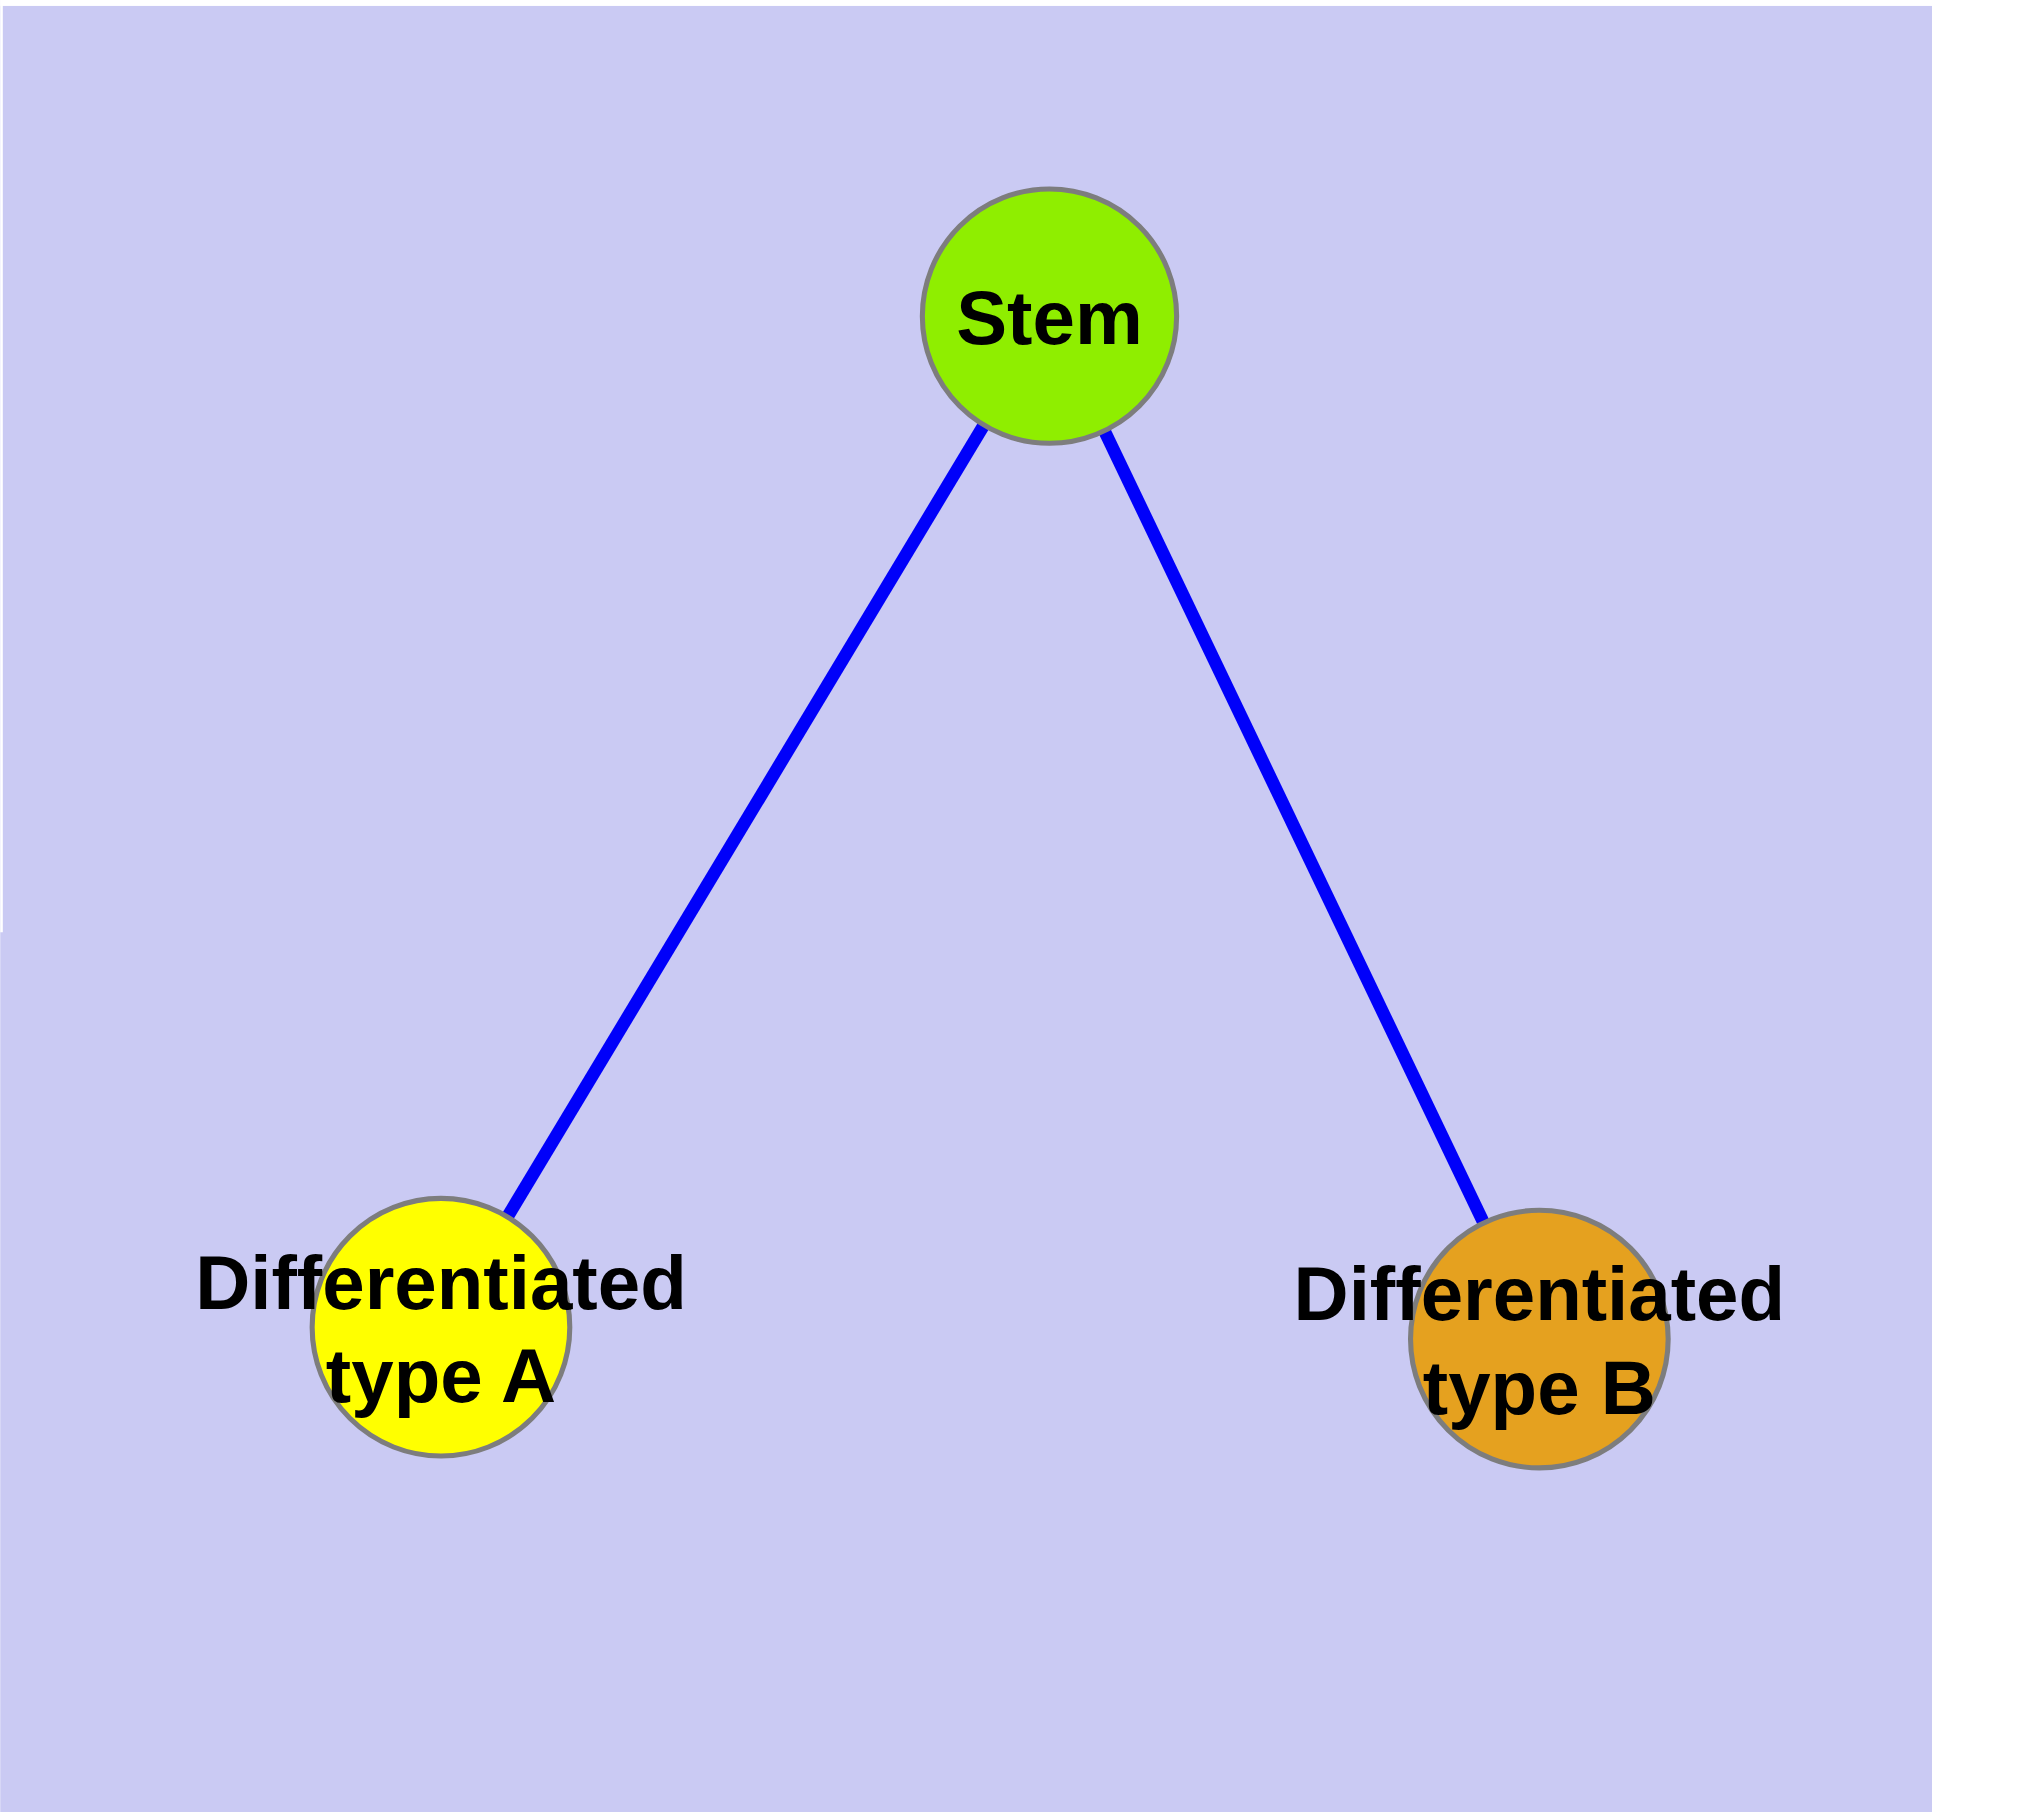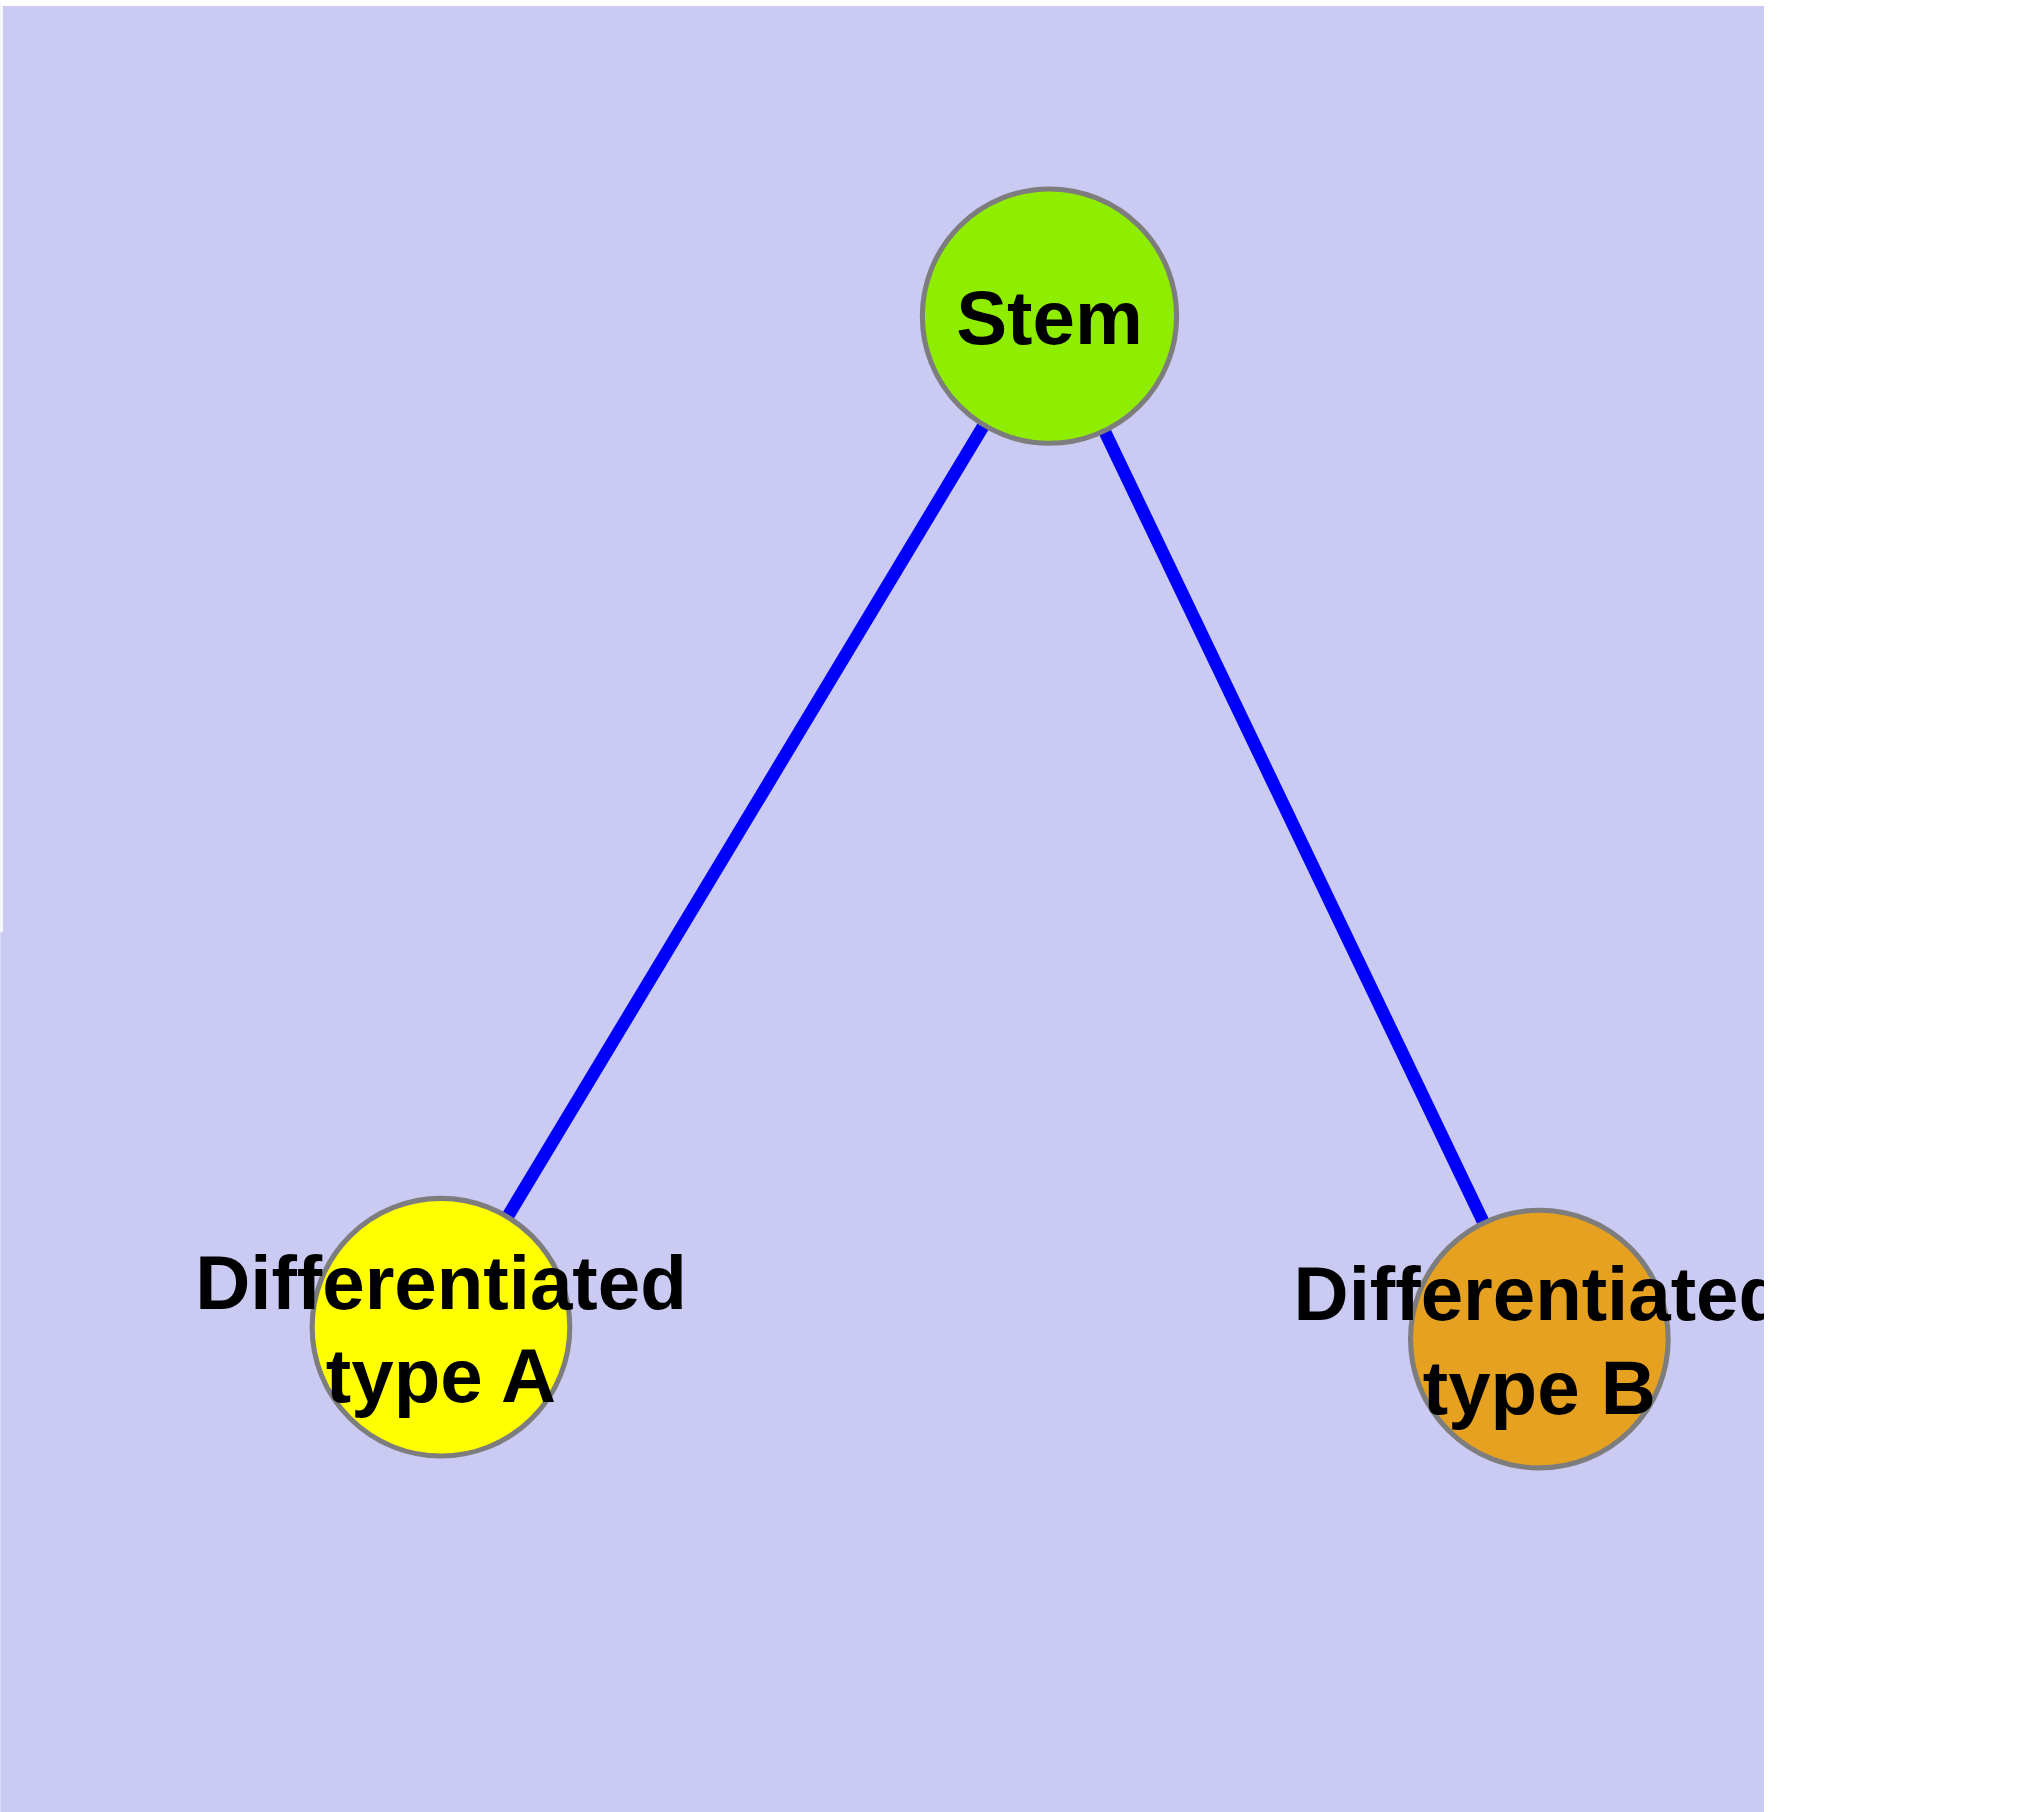--- a/index.html
+++ b/index.html
@@ -2,21 +2,21 @@
 <html style="font-size:13.6px"><head>
 <meta charset="utf-8">
 <style>
   html, body {
     margin: 0;
     padding: 0;
     background: #ffffff;
   }
   .canvas {
     position: relative;
-    width: 1764px;
+    width: 1932px;
     height: 1812px;
     overflow: hidden;
     font-family: "Liberation Sans", sans-serif;
     text-align: right;
   }
   svg.graph {
     position: absolute;
     left: 0;
     top: 0;
     display: block;

